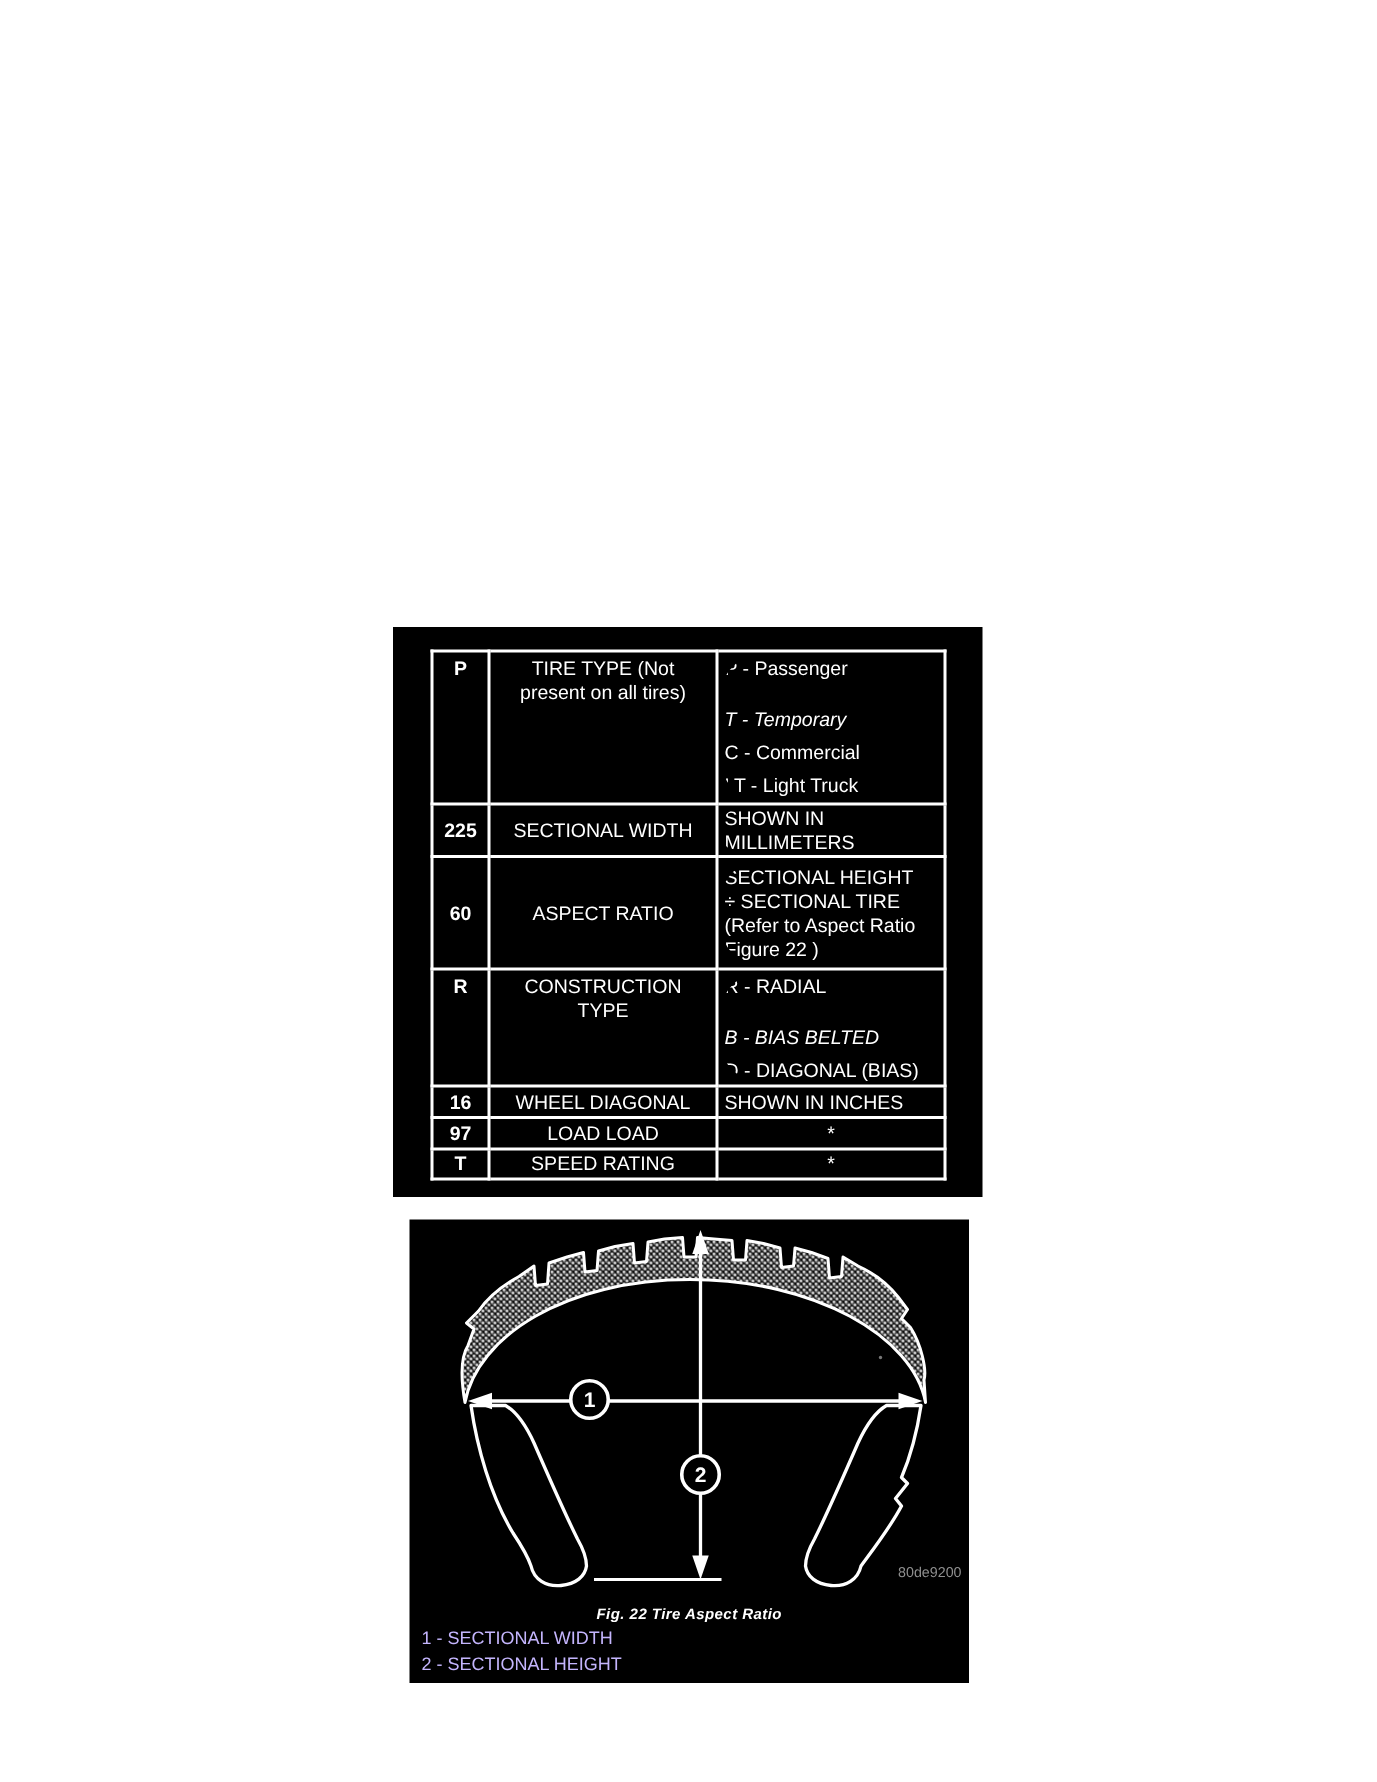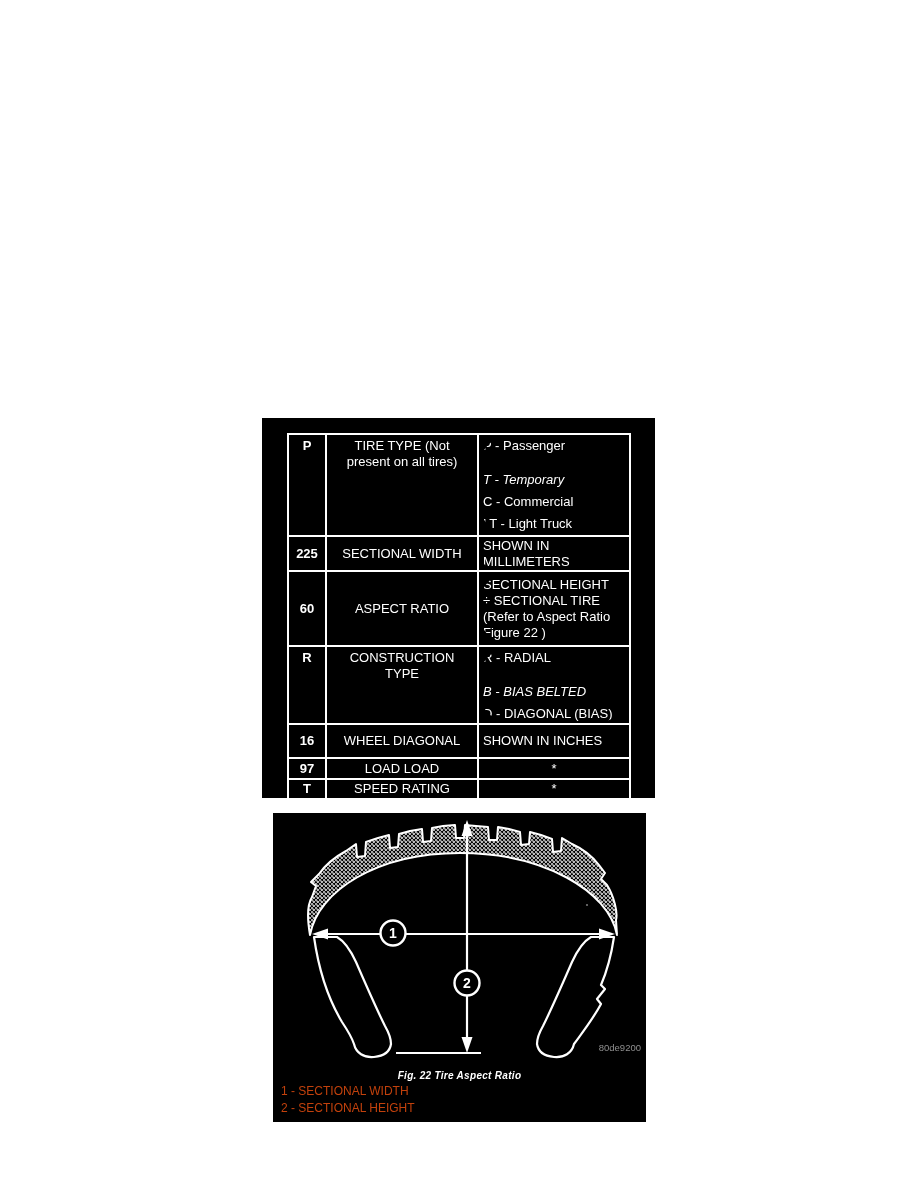--- a/index.html
+++ b/index.html
@@ -18,29 +18,29 @@
   }
   table.tire-table td{
     border:2px solid #fff;padding:0 4px;vertical-align:middle;overflow:hidden;
   }
   td.code{font-weight:bold;text-align:center;padding:0 1px;}
   td.label{text-align:center;}
   td.meaning{text-align:left;padding-left:5px;border-radius:31px;}
   td.center{text-align:center;padding-left:4px;}
   tr.vtop td{vertical-align:top;padding-top:3px;padding-bottom:0;}
   tr.r1{height:102px;} tr.r2{height:35px;} tr.r3{height:75px;}
-  tr.r4{height:78px;} tr.r5{height:34px;} tr.r6{height:21px;} tr.r7{height:20px;}
+  tr.r4{height:78px;} tr.r5{height:21px;} tr.r6{height:21px;} tr.r7{height:20px;}
   .mgap{margin-top:18px;font-style:italic;}
   .msm{margin-top:6px;}
 
   .fig-caption{
     margin-top:3px;text-align:center;color:#fff;
     font-size:10px;font-weight:bold;font-style:italic;letter-spacing:.3px;
   }
-  .fig-legend{color:#c2410c;font-size:12px;line-height:17px;padding:2px 0 0 8px;}
+  .fig-legend{color:#c4b5fd;font-size:12px;line-height:17px;padding:2px 0 0 8px;}
   svg text{font-family:"Liberation Sans",sans-serif;}
 </style>
 </head>
 <body>
 
 <div class="page">
 
   <div class="panel table-panel">
     <table class="tire-table">
       <colgroup>

